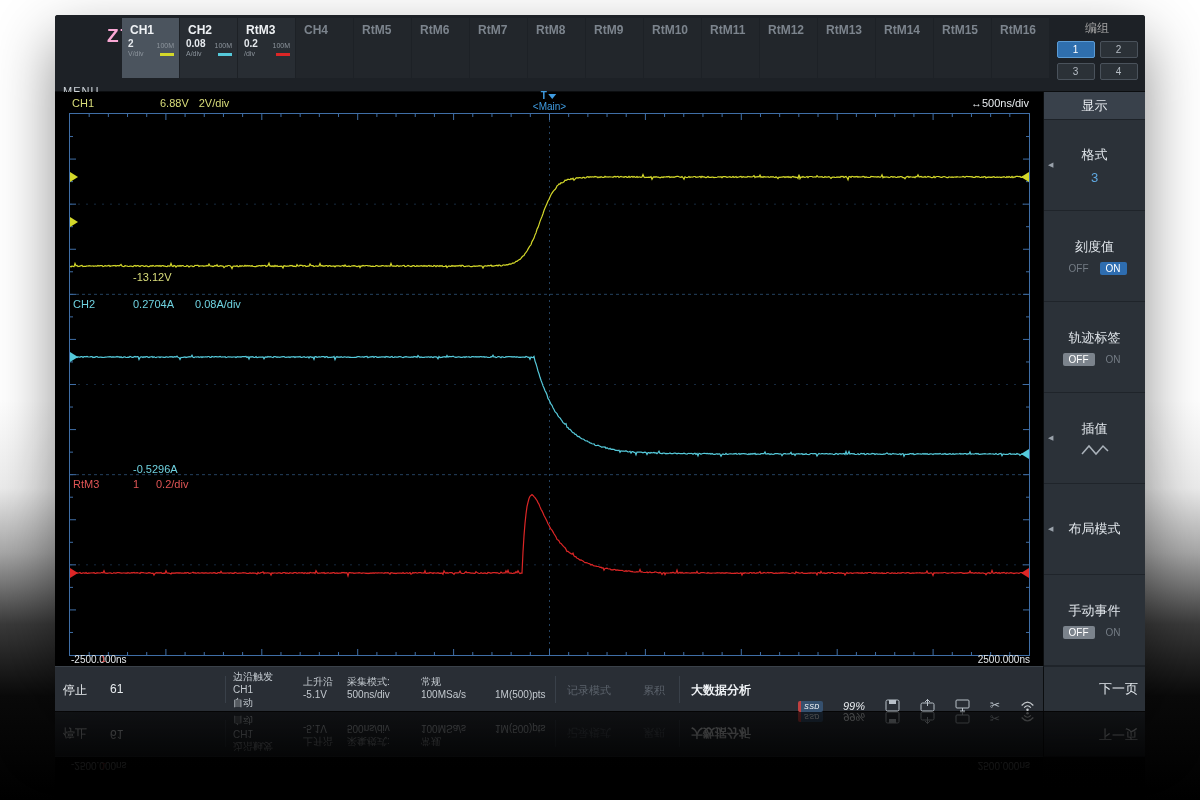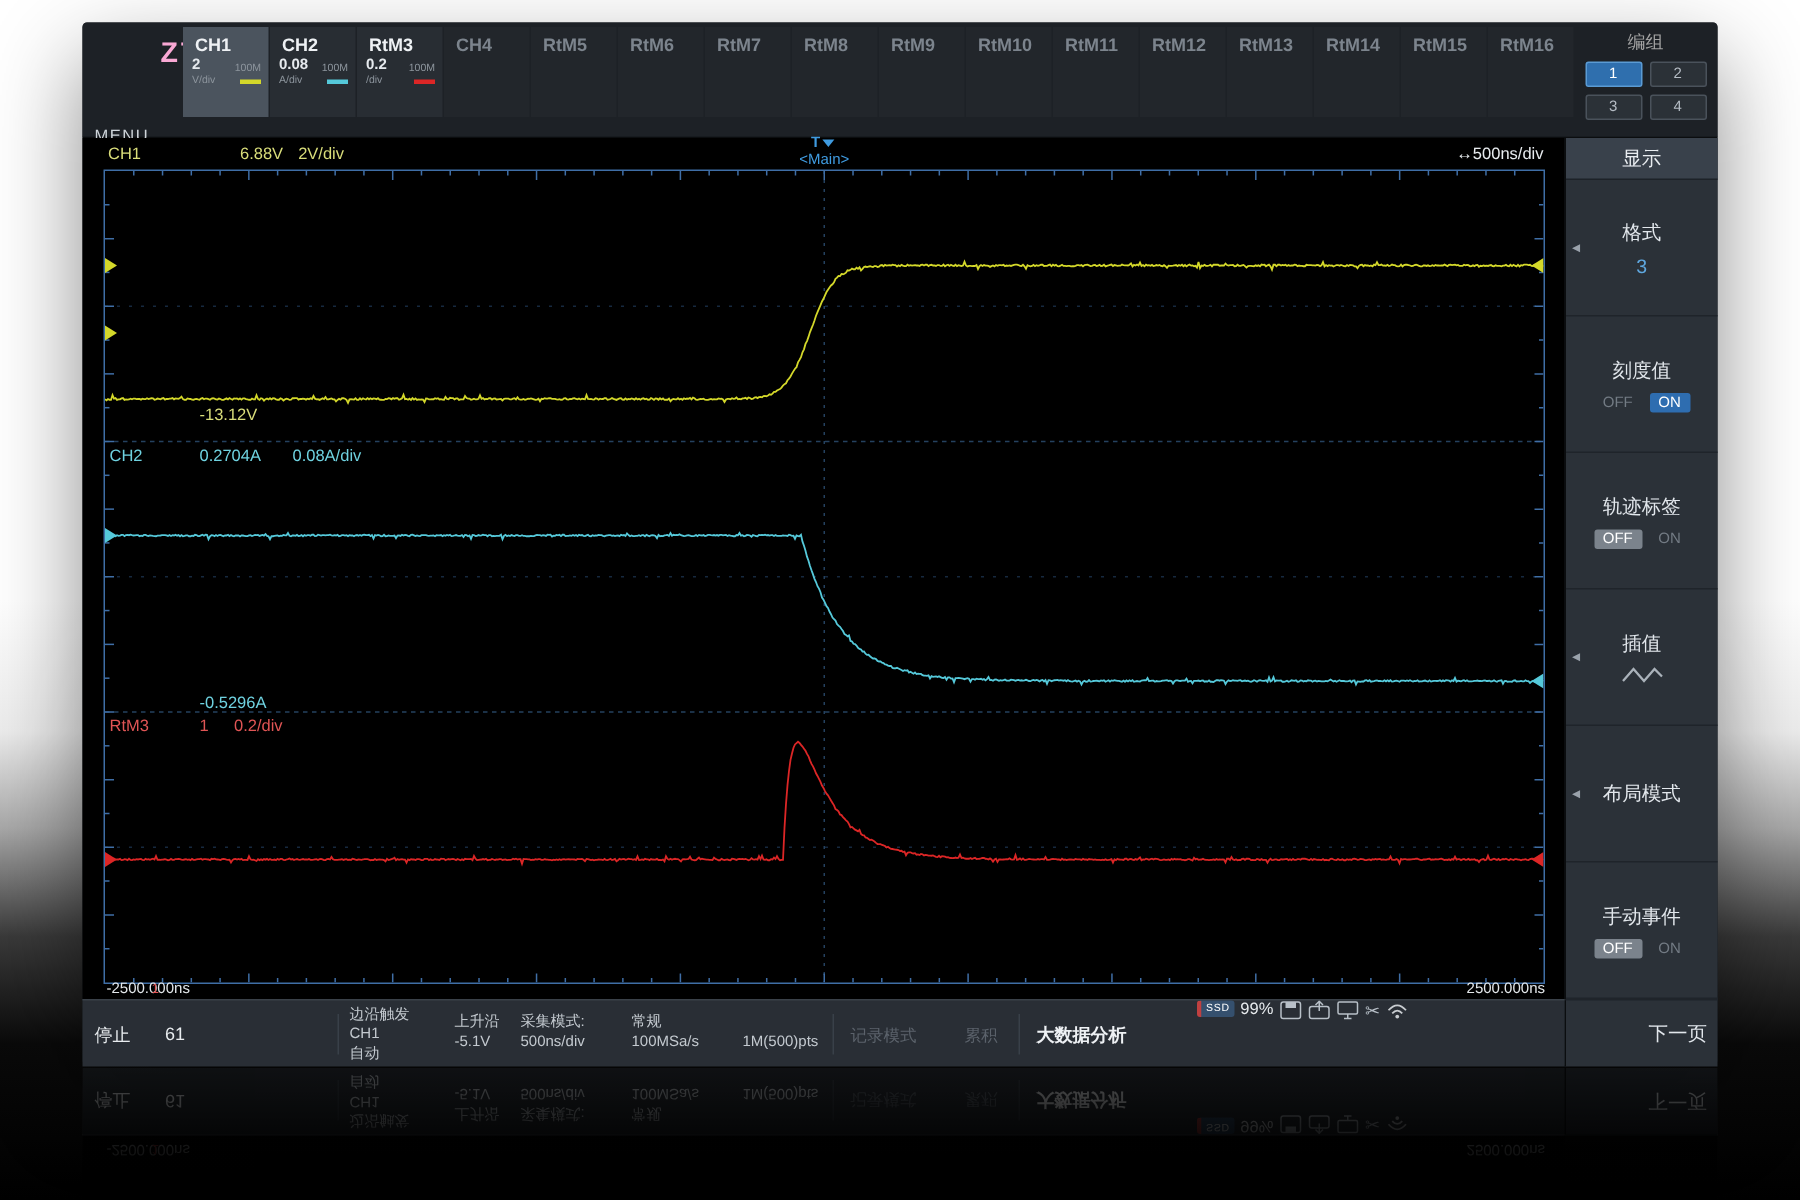--- a/index.html
+++ b/index.html
@@ -75,21 +75,21 @@
   .interp-icon{width:28px;height:12px;}
   
   .bottom-row{height:45px;display:flex;flex:none;}
   .statusbar{position:relative;width:988px;background:#292e35;border-top:1px solid #3a4149;font-size:11px;color:#c3c9cf;flex:none;}
   .sb{position:absolute;}
   .sb-big{font-size:12px;color:#e8ecef;}
   .sb-dim{color:#5b626b;}
   .sb-stack{line-height:13px;font-size:10px;}
   .sb-divider{position:absolute;top:9px;width:1px;height:27px;background:#394049;}
   .analysis{font-weight:bold;color:#eef1f4;font-size:12px;}
-  .status-icons{position:absolute;left:743px;top:0;height:45px;display:flex;align-items:flex-start;gap:4px;}
+  .status-icons{position:absolute;left:743px;top:0;height:45px;display:flex;align-items:flex-end;gap:20px;font-style:italic;}
   .ssd-badge{background:#35506e;border-left:3px solid #c04040;border-radius:2px;color:#fff;font-size:7px;padding:2px 3px;letter-spacing:.5px;}
   .pct{color:#e8ecef;font-size:11px;}
   .sicon{width:15px;height:13px;}
   .scissor{color:#b8c0c8;font-size:12px;}
   .next-page{width:102px;background:#2b3138;border-left:1px solid #0b0d0f;border-top:1px solid #1f242a;box-sizing:border-box;display:flex;align-items:center;justify-content:center;font-size:13px;color:#e2e7ec;flex:none;padding-left:48px;}
   
   .reflection{position:absolute;left:55px;top:712px;width:1090px;height:88px;overflow:hidden;}
   .reflection-inner{transform:scaleY(-1);opacity:.5;filter:blur(.5px);}
   .refl-strip{position:relative;width:988px;height:40px;background:#000;}
   .reflection-fade{position:absolute;left:0;top:0;right:0;bottom:0;

